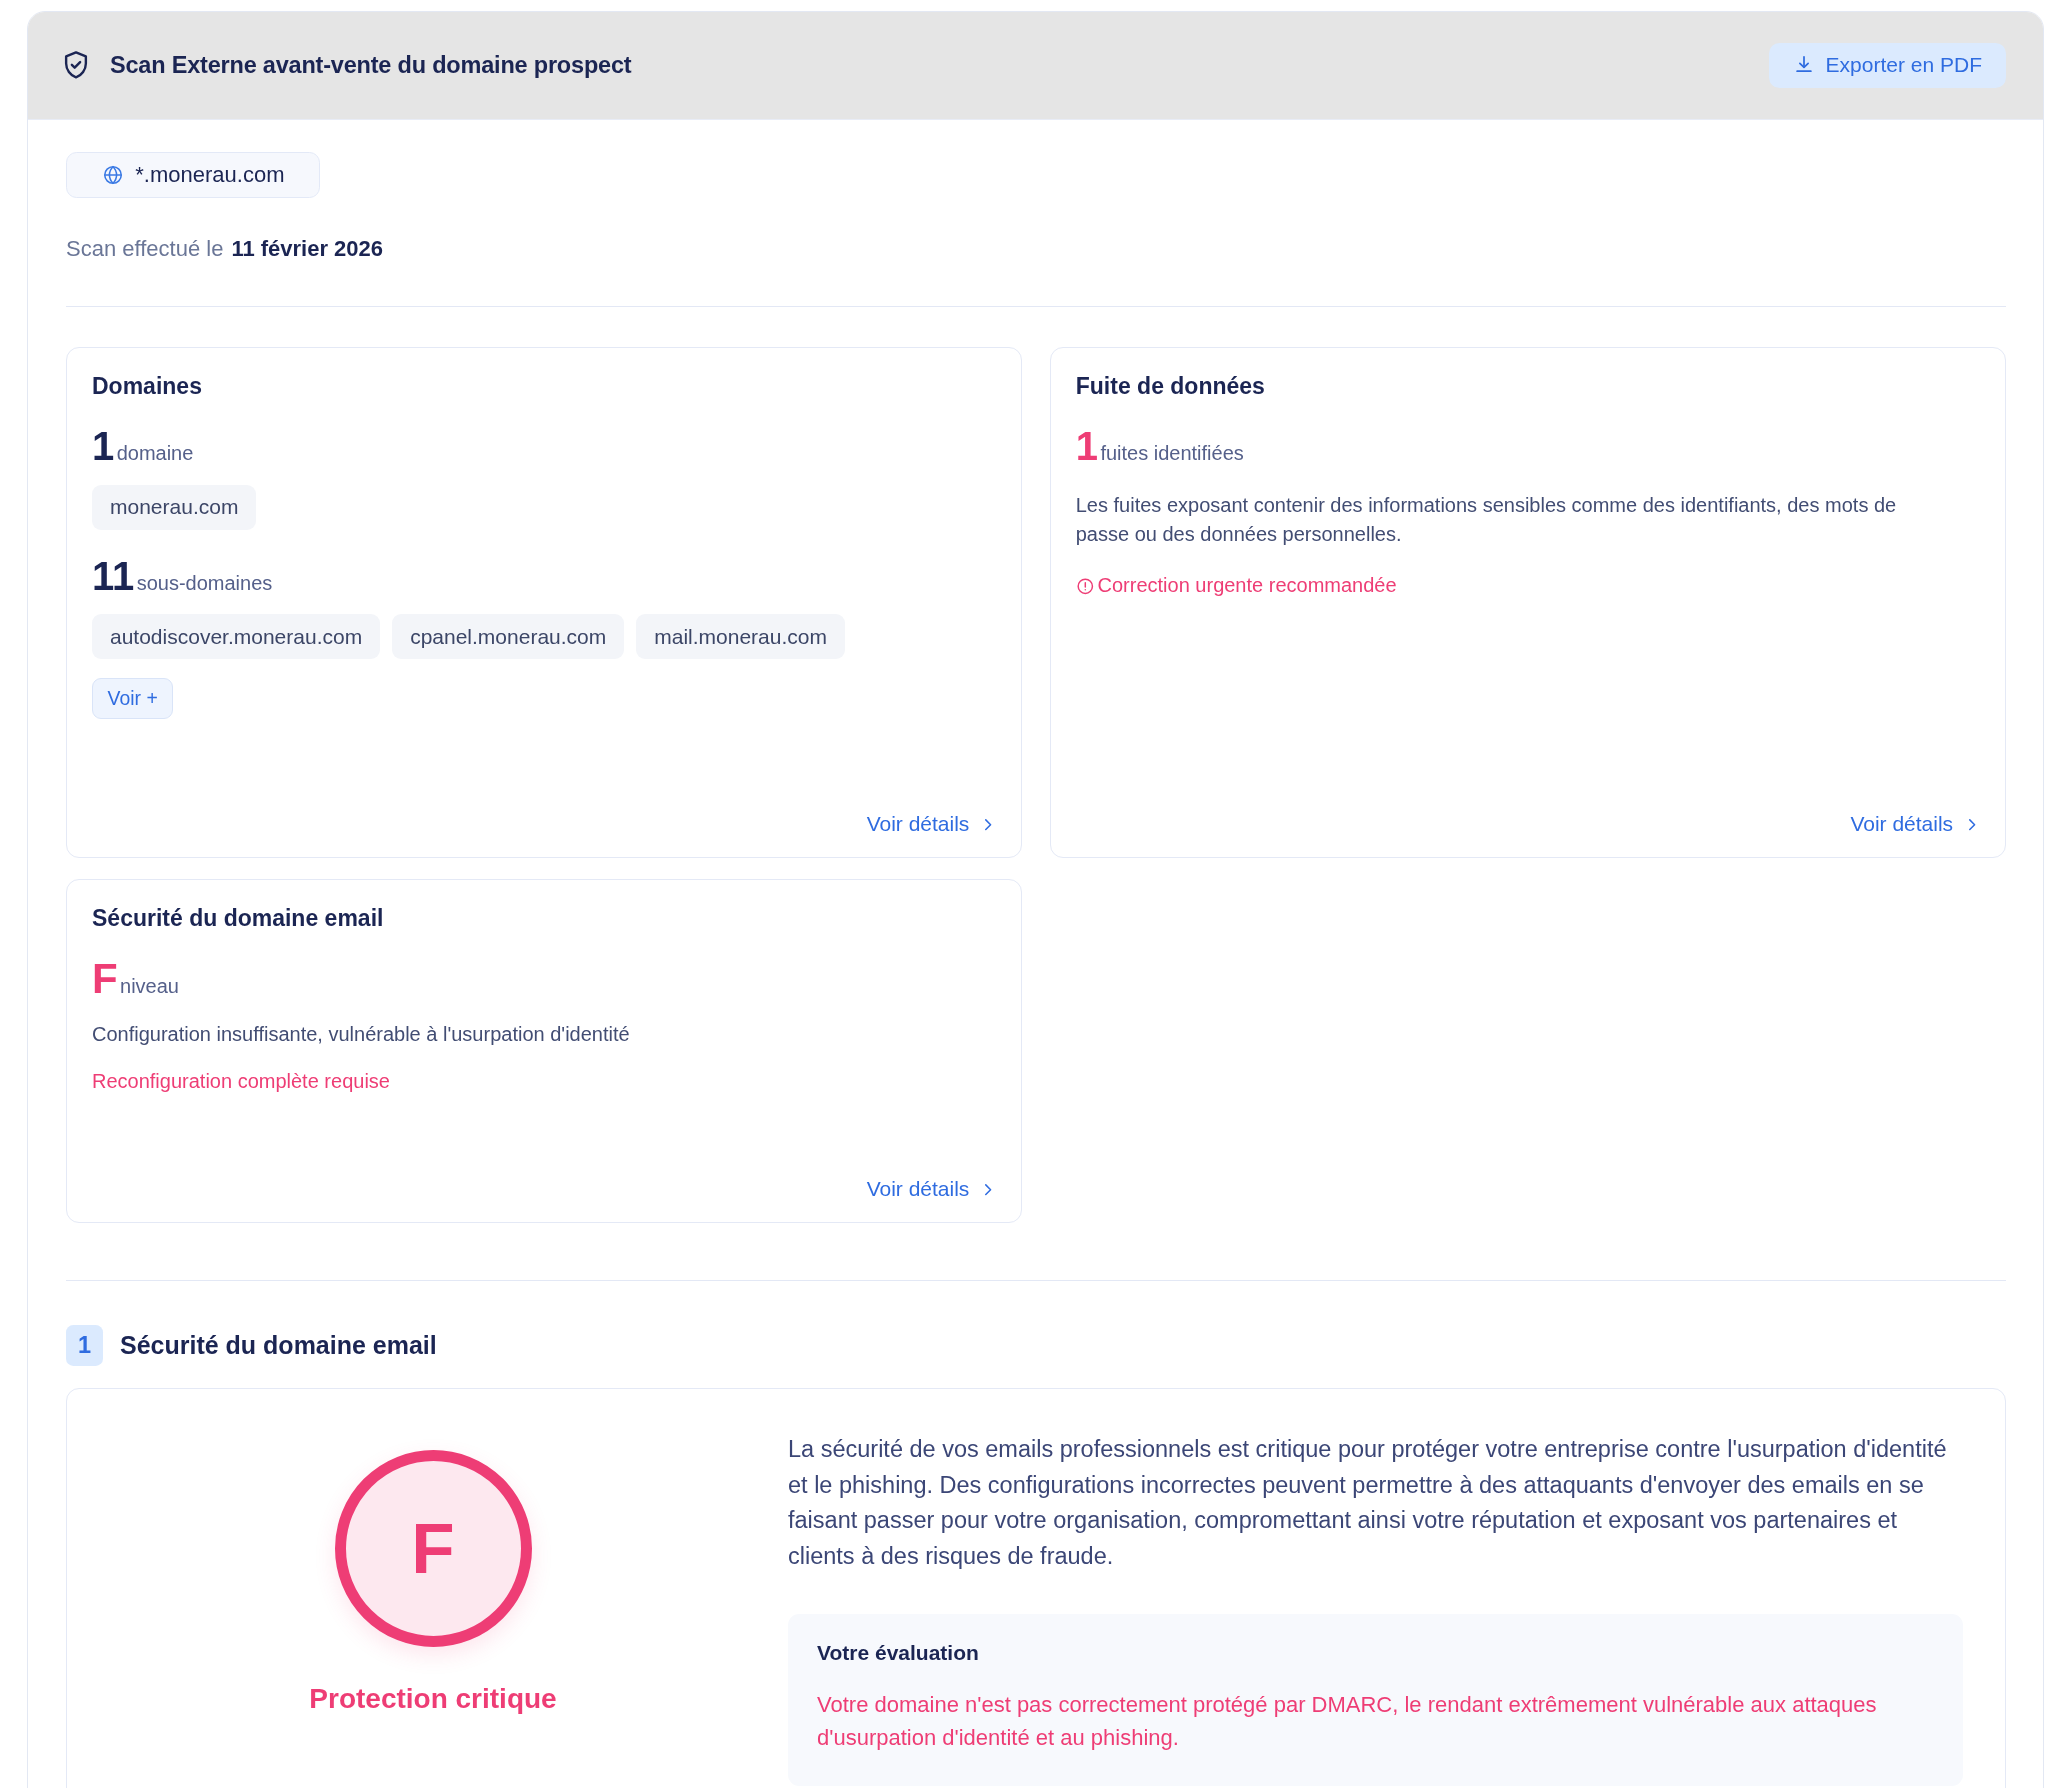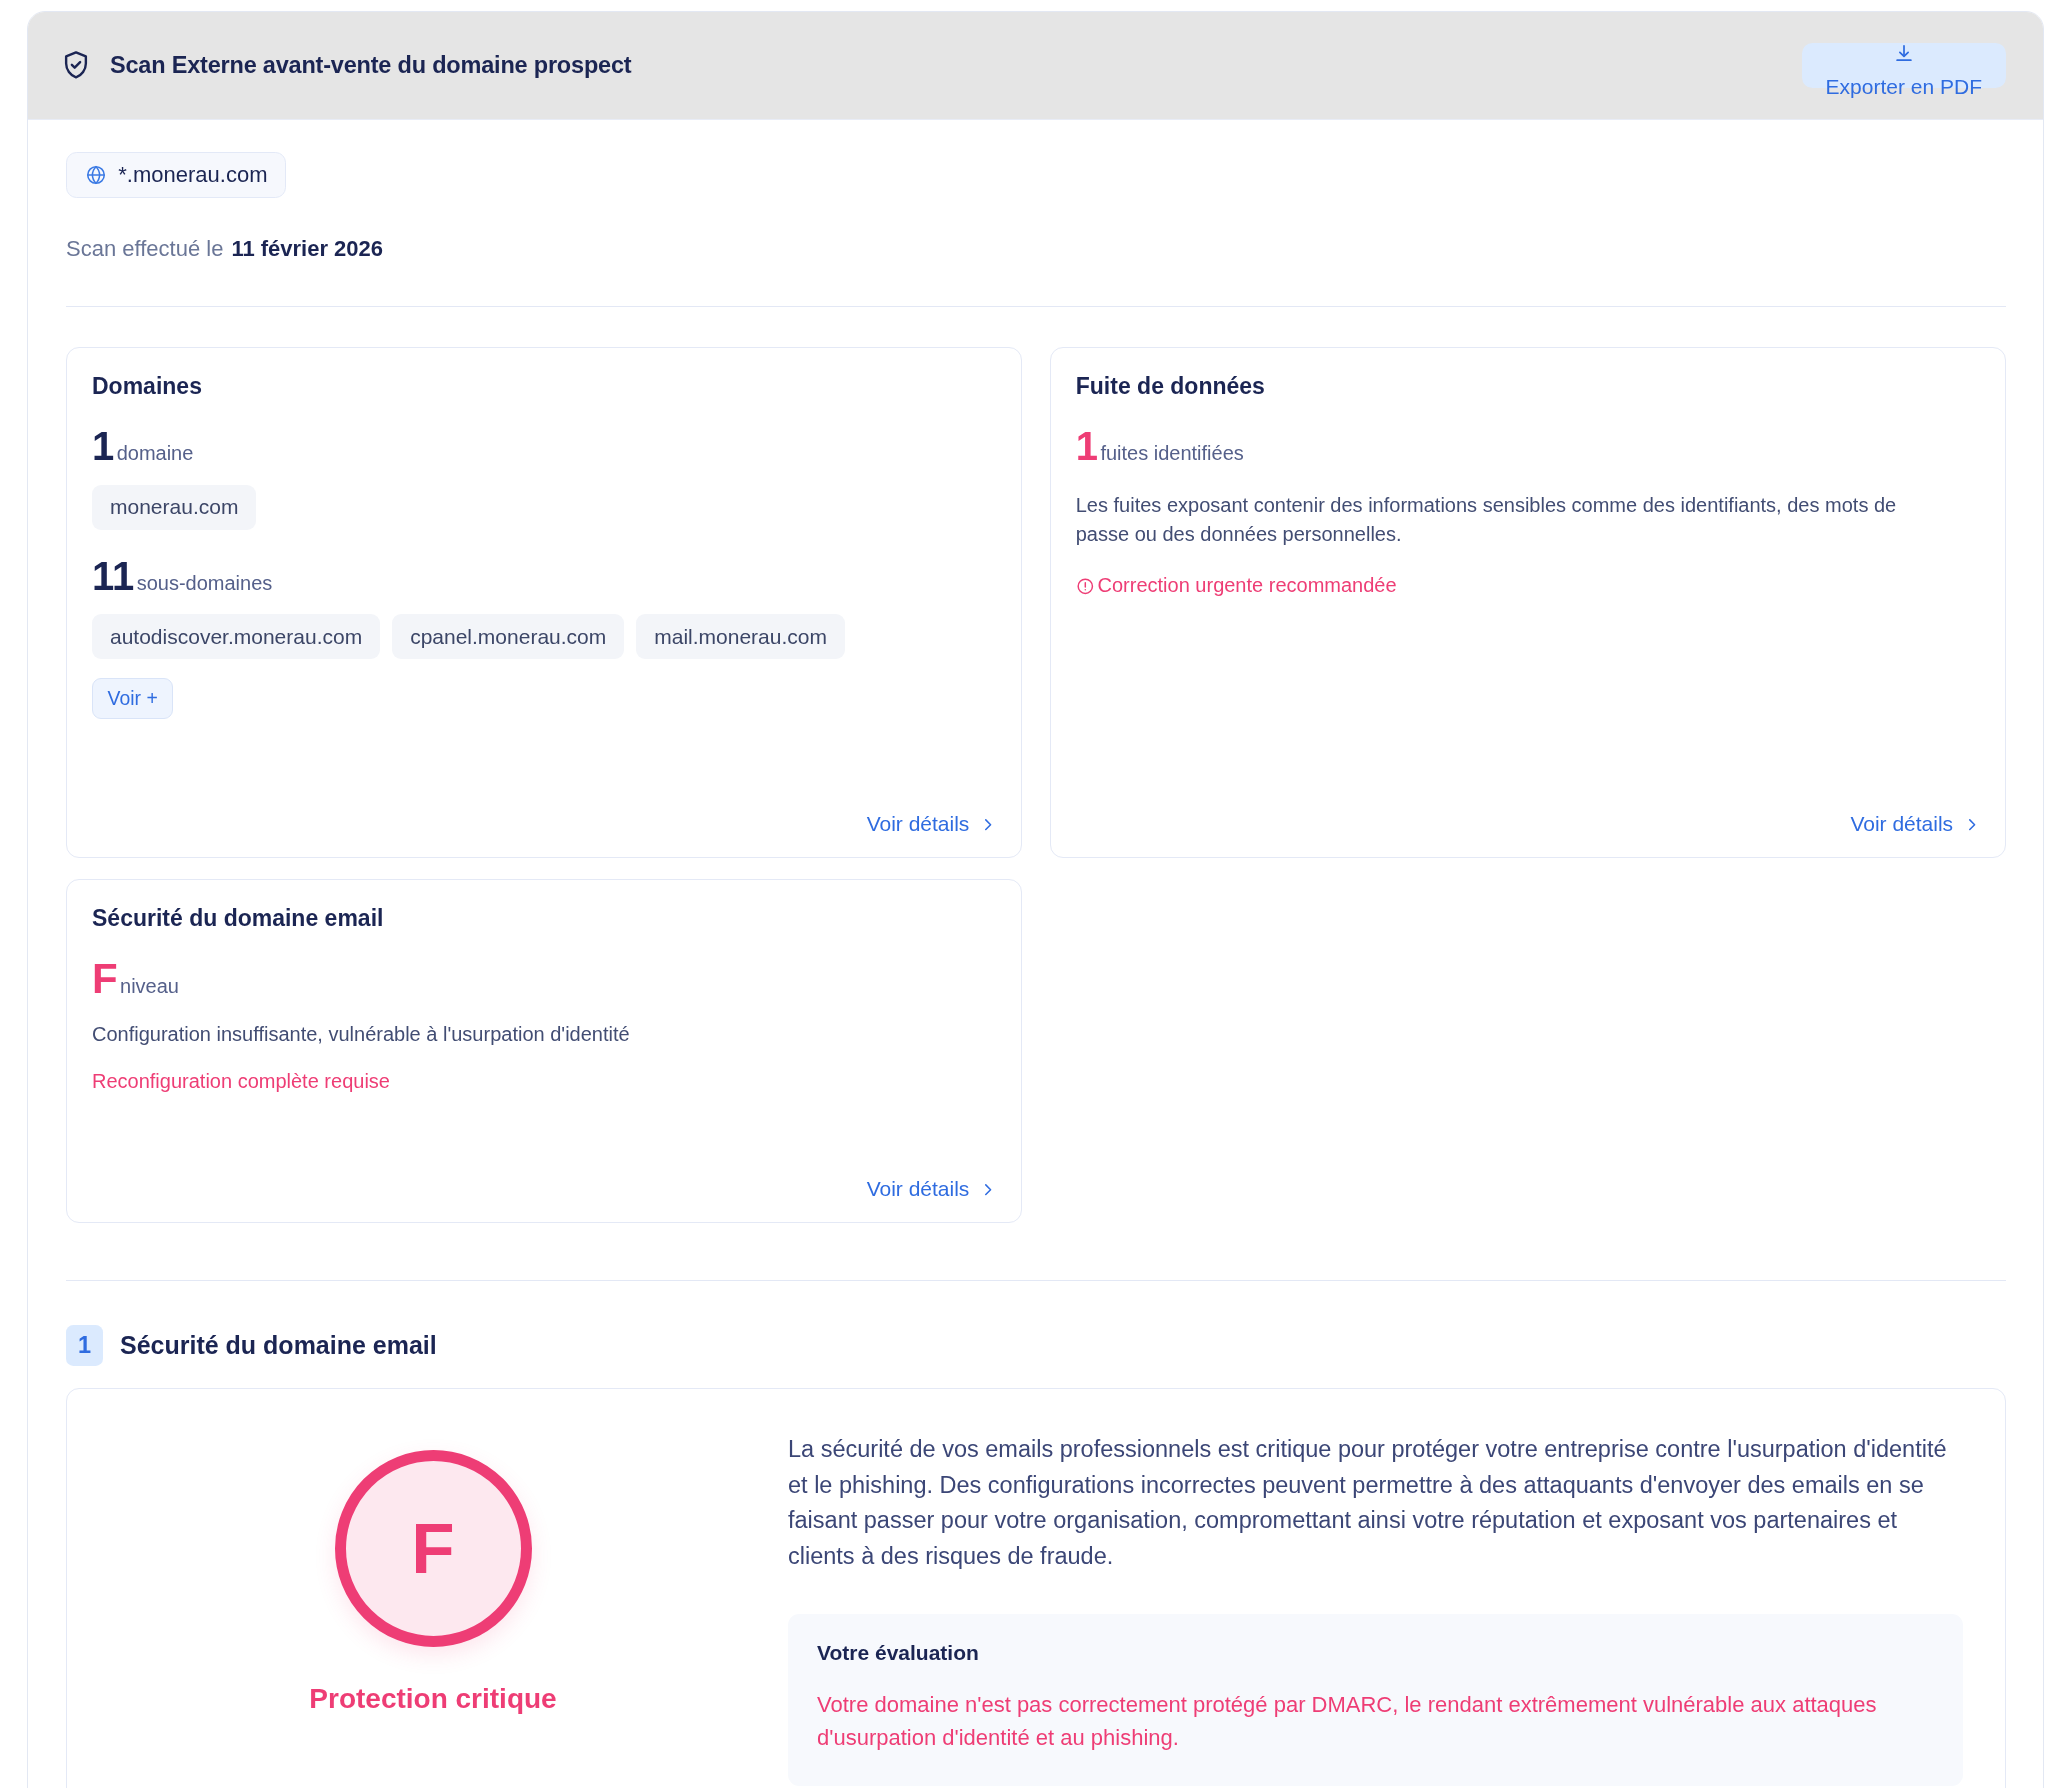--- a/index.html
+++ b/index.html
@@ -50,37 +50,36 @@
     background: #dbeafe;
     color: #2f6ce0;
     border: none;
     border-radius: 10.5px;
     height: 45px;
     padding: 0 24px;
     font-size: 21px;
     font-family: inherit;
     cursor: pointer;
     white-space: nowrap;
-    flex-direction: column;
   }
   .dl-icon { width: 22px; height: 22px; display: block; flex: none; }
 
   
   .body-pad { padding: 0 37px 0 38px; }
 
   .domain-chip {
     display: inline-flex;
     align-items: center;
     gap: 11.3px;
     margin-top: 32px;
     background: #f6f8fd;
     border: 0.8px solid #e3e9f7;
     border-radius: 10.5px;
     height: 46px;
-    padding: 0 18px;
+    padding: 0 35px;
     font-size: 22px;
     color: #1b2553;
     white-space: nowrap;
   }
   .globe-icon { width: 22px; height: 22px; display: block; flex: none; }
 
   .scanline {
     margin-top: 38px;
     font-size: 22px;
     color: #6a7697;

